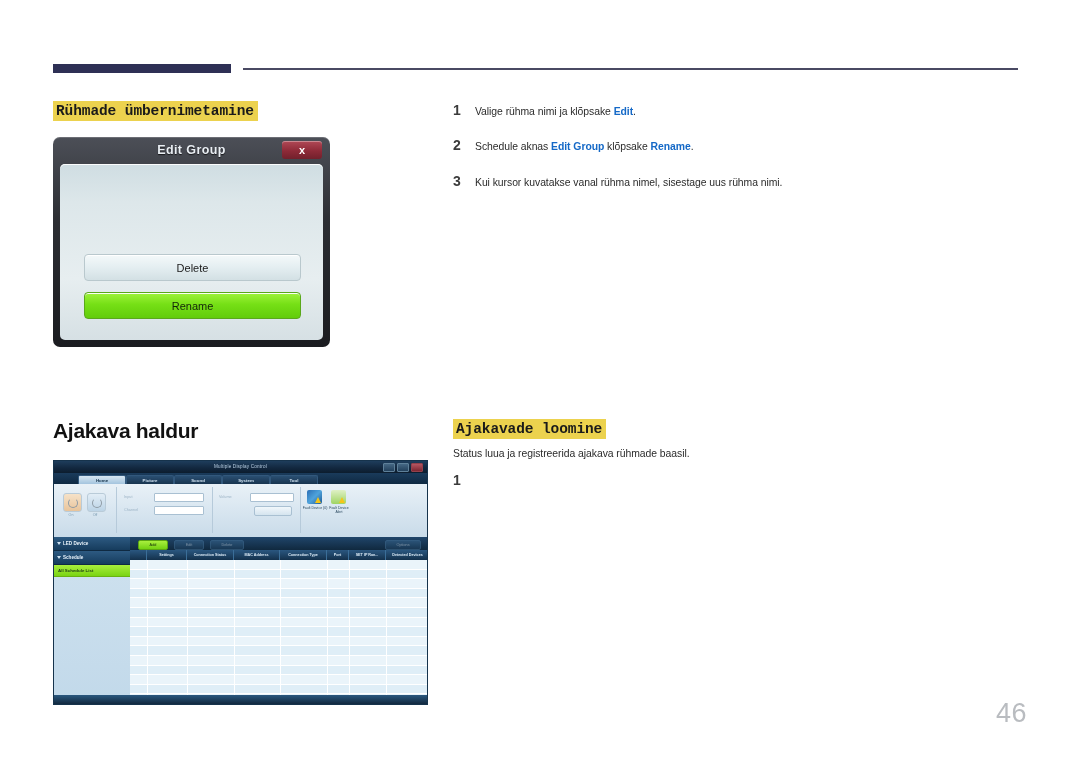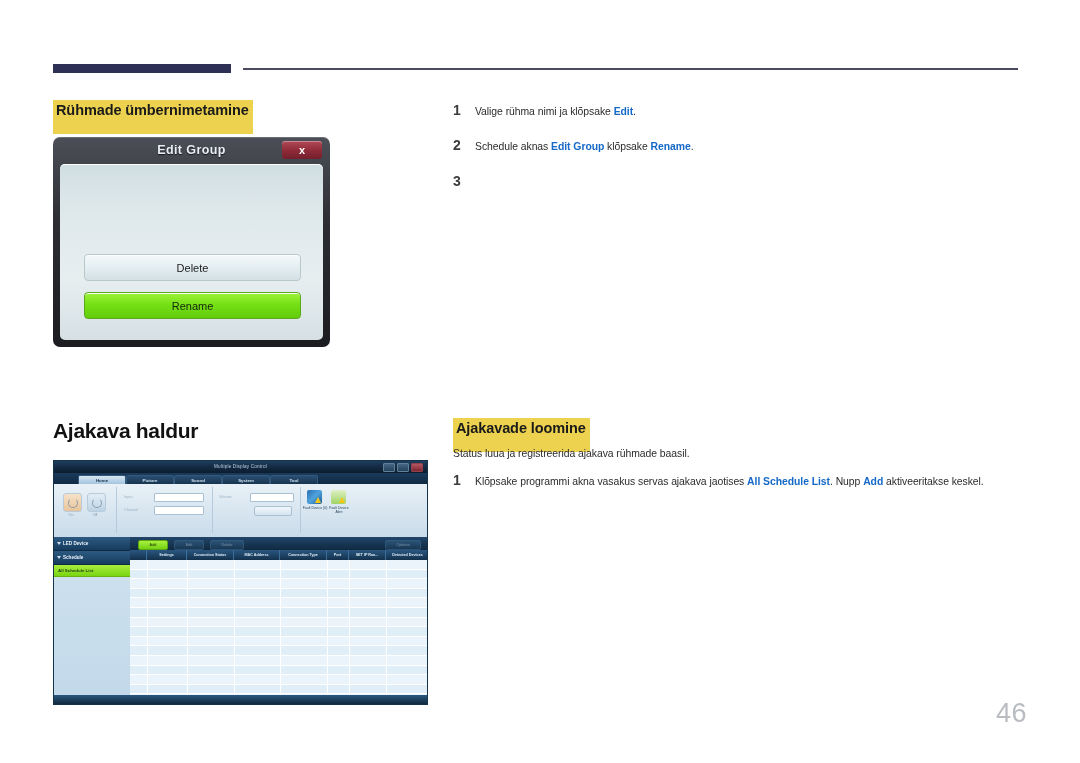--- a/index.html
+++ b/index.html
@@ -39,22 +39,23 @@
     position: absolute;
     margin: 0;
     font-size: 14.5px;
     font-weight: bold;
     letter-spacing: -0.1px;
     line-height: 1.25;
     color: #1a1a1a;
   }
   .hl {
     background: #ecd24e;
-    padding: 2px 4px 16px 3px;
+    padding: 2px 4px 2px 3px;
     box-decoration-break: clone;
+    font-family: Liberation Mono, monospace;
     -webkit-box-decoration-break: clone;
   }
   h1.big-head {
     position: absolute;
     margin: 0;
     font-size: 21px;
     font-weight: bold;
     letter-spacing: -0.3px;
     color: #111111;
   }
@@ -592,28 +593,26 @@
 
 <div class="step" style="left:453px; top:136px; width:560px;">
   <span class="num">2</span>
   <span class="txt">
     <span>Schedule aknas </span><span class="b-blue">Edit Group</span><span> klõpsake </span><span class="b-blue">Rename</span><span>.</span>
   </span>
 </div>
 
 <div class="step" style="left:453px; top:172px; width:560px;">
   <span class="num">3</span>
+  <span class="txt">Kui kursor kuvatakse vanal rühma nimel, sisestage uus rühma nimi.</span>
 </div>
 
 <h2 class="sub-head" style="left:453px; top:419px;">
   <span class="hl">Ajakavade loomine</span>
 </h2>
 
 <div class="plain-line" style="left:453px; top:448px; width:560px;">Status luua ja registreerida ajakava rühmade baasil.</div>
 
 <div class="step" style="left:453px; top:471px; width:570px;">
   <span class="num">1</span>
-  <span class="txt">
-    <span>Klõpsake programmi akna vasakus servas ajakava jaotises </span><span class="b-blue">All Schedule List</span><span>. Nupp </span><span class="b-blue">Add</span><span> aktiveeritakse keskel.</span>
-  </span>
 </div>
 
 <div class="page-num">46</div>
 
 </body></html>

